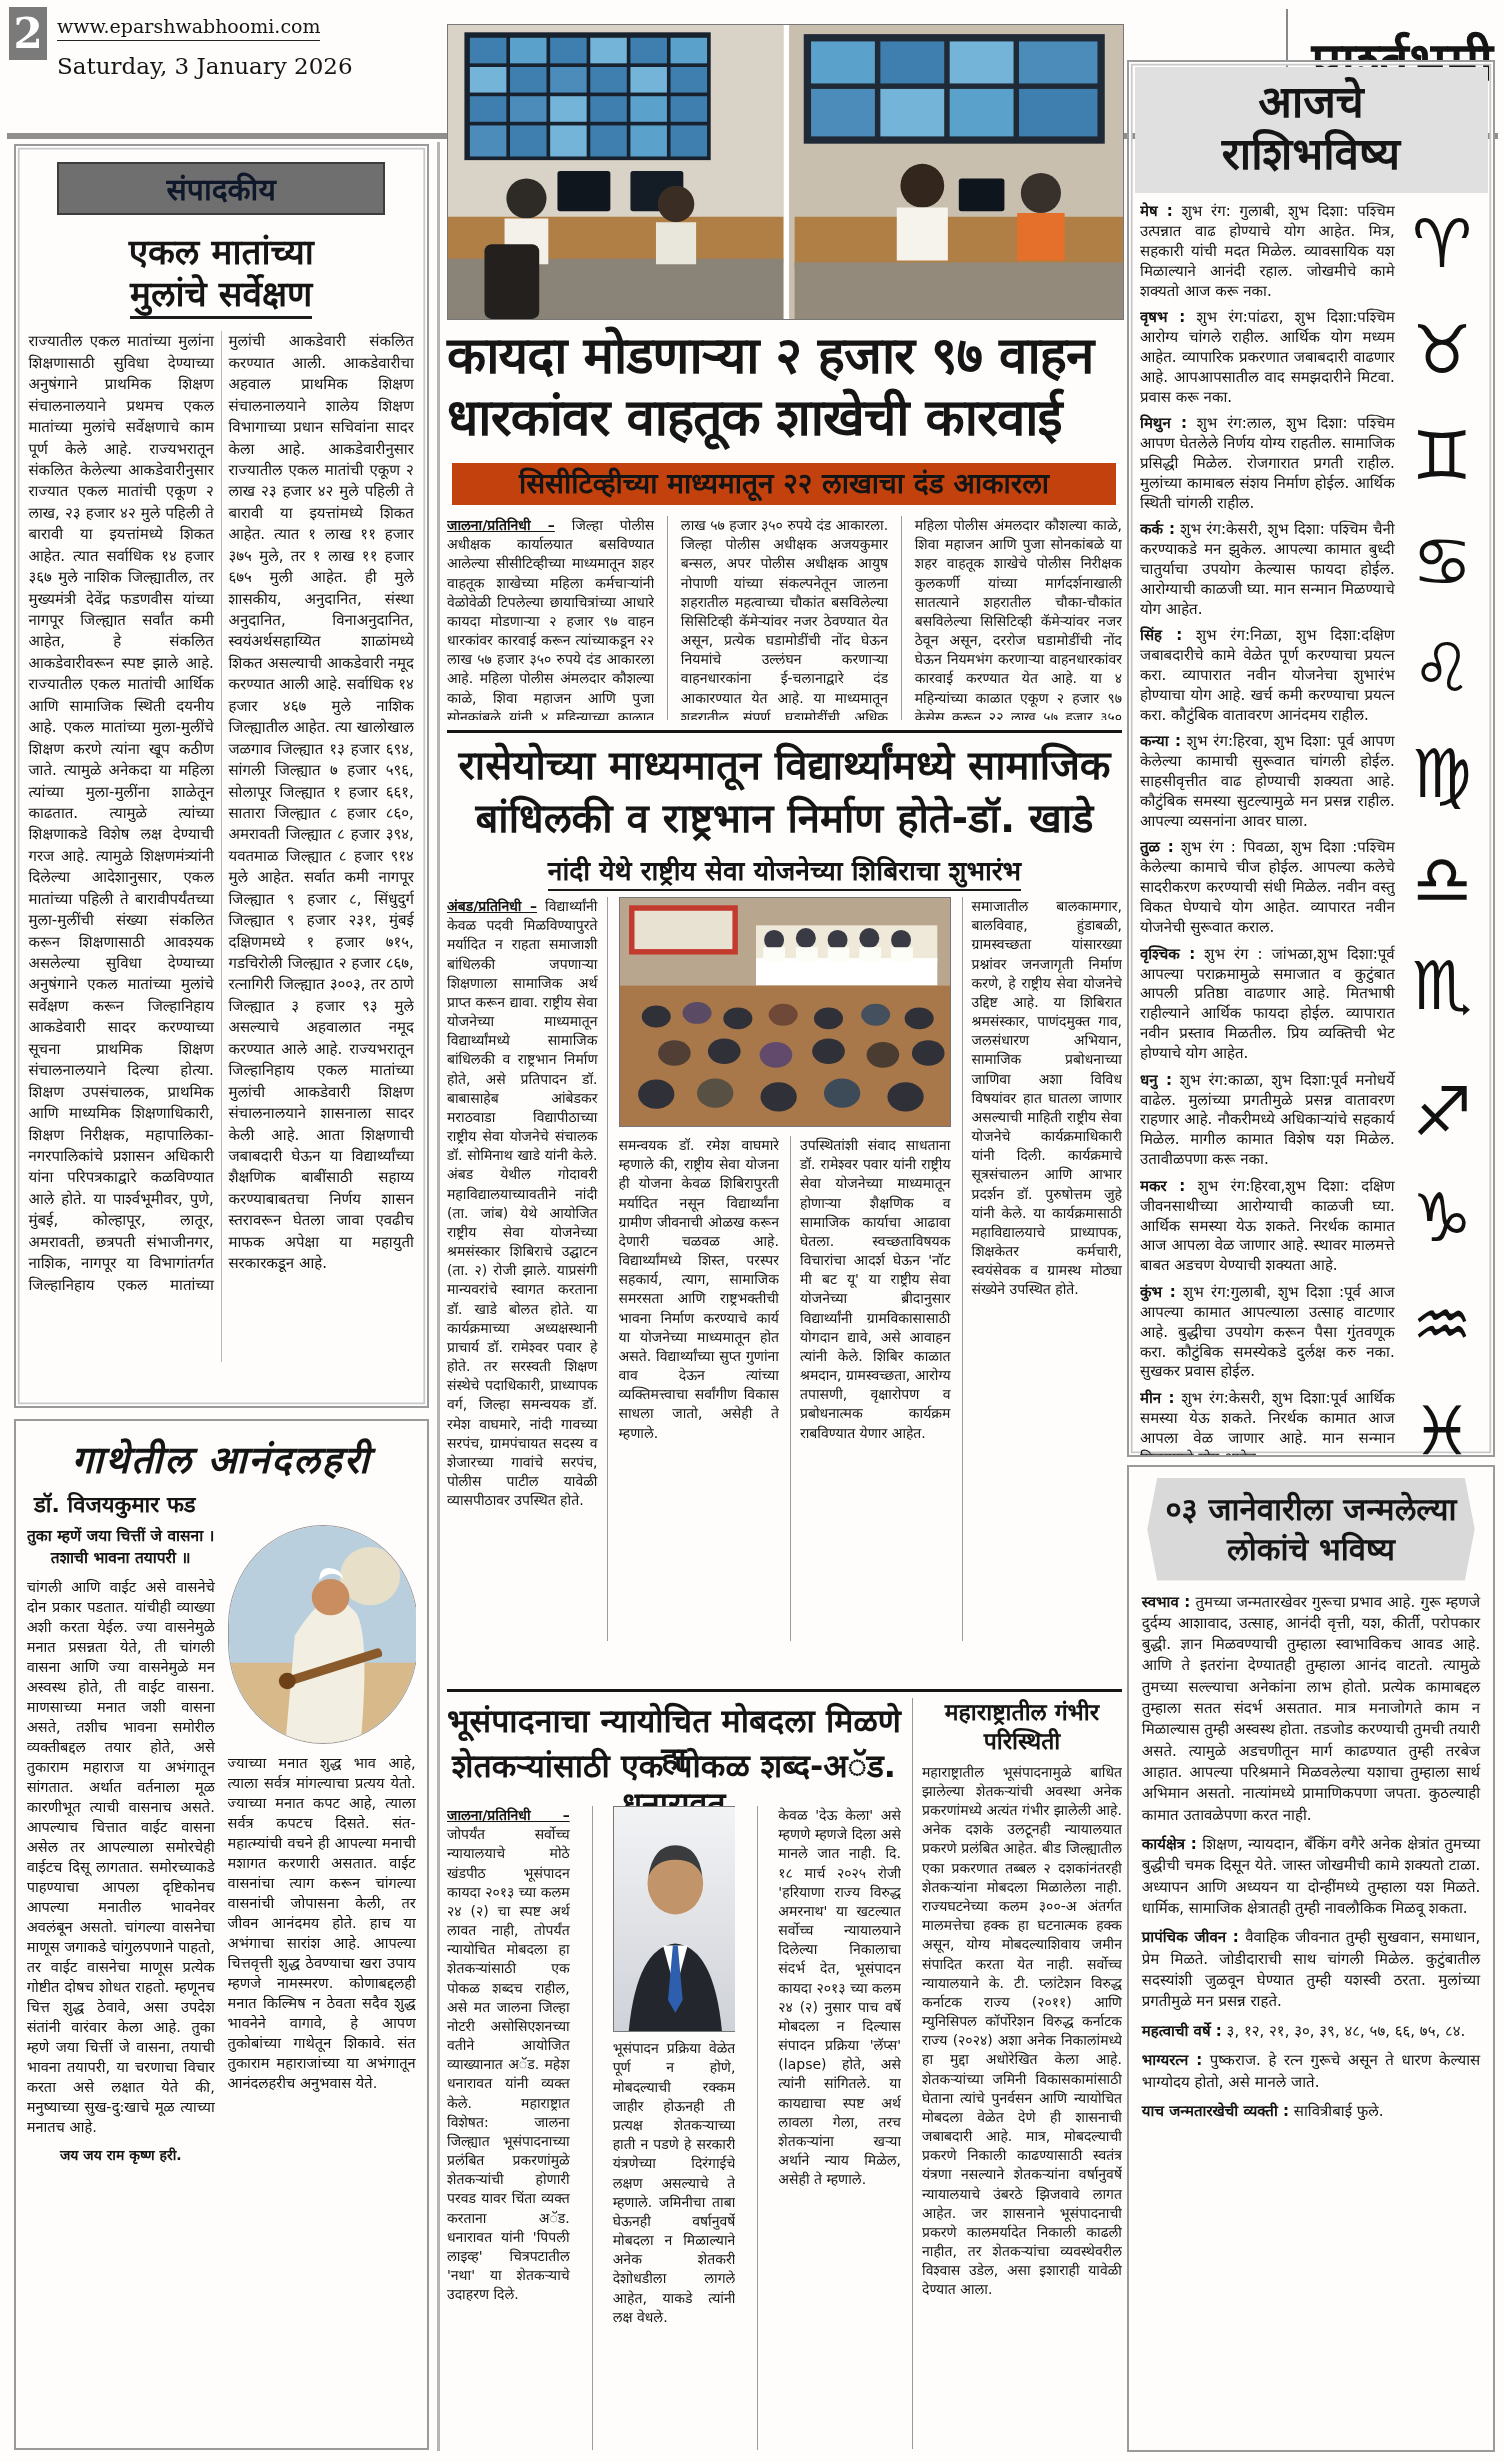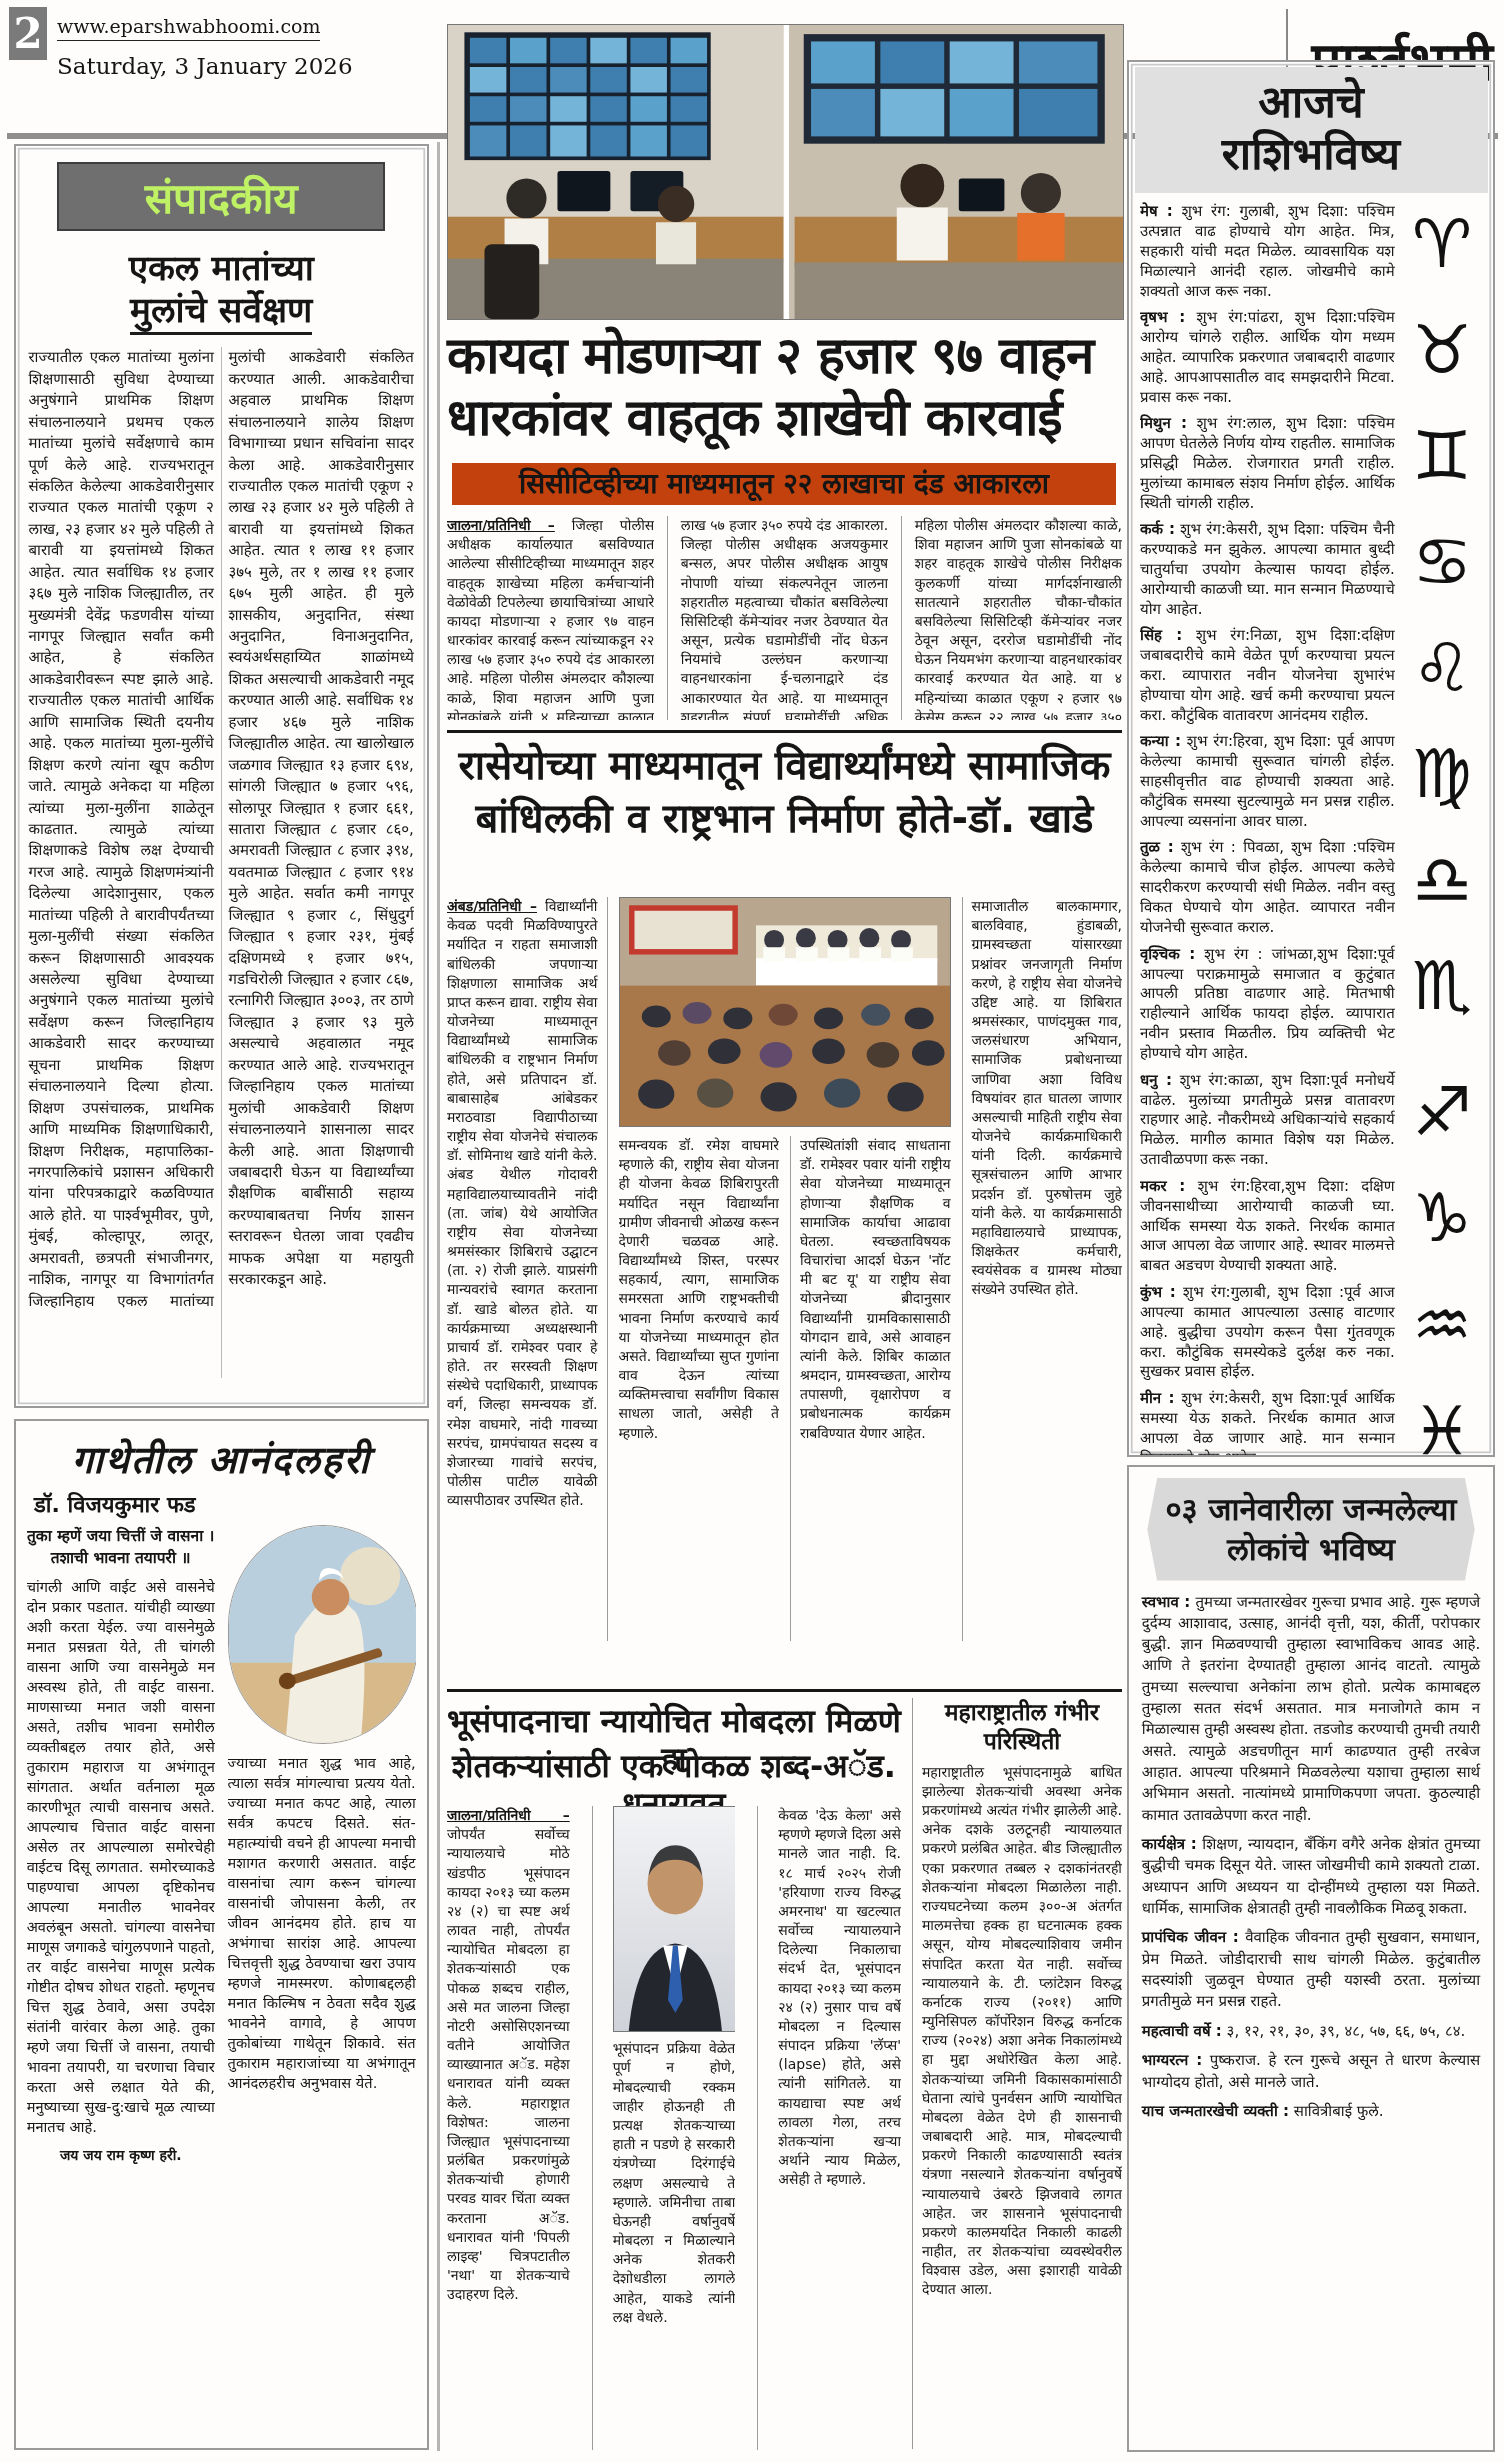--- a/index.html
+++ b/index.html
@@ -17,22 +17,22 @@
       font-size:53px;font-weight:900;display:flex;align-items:center;letter-spacing:0.9px;}
   .top-rule{position:absolute;left:7.3px;right:7.3px;top:133px;height:5.5px;background:#8f8f8f;}
   .vsep{position:absolute;top:142px;bottom:11px;width:2.7px;background:#b5b5b5;}
   
   .jtxt{font-size:14px;line-height:1.37;text-align:justify;}
   .dateline{font-weight:bold;text-decoration:underline;}
   .hrule{position:absolute;background:#161616;height:2.7px;}
   
   .ed-box{position:absolute;left:13.7px;top:144px;width:415px;height:1264px;border:2.7px solid #9a9a9a;
       box-shadow:inset 0 0 0 1.8px #fff,inset 0 0 0 3.6px #c9c9c9;padding:14.6px 12.8px;box-sizing:border-box;overflow:hidden;}
-  .ed-label{width:84%;margin:1.8px auto 0;background:#6f6f6f;border:2.7px solid #3d3d3d;color:#bef264;
-      font-family:"DejaVu Serif","Liberation Serif",serif;font-size:42px;font-weight:bold;text-align:center;padding:3.6px 0;}
+  .ed-label{width:84%;margin:1.8px auto 0;background:#6f6f6f;border:2.7px solid #3d3d3d;color:#0f172a;
+      font-family:"DejaVu Serif","Liberation Serif",serif;font-size:30px;font-weight:bold;text-align:center;padding:3.6px 0;}
   .ed-title{margin-top:16.4px;text-align:center;font-size:35px;font-weight:900;line-height:1.2;}
   .ed-title .u{border-bottom:3.6px solid #1c1c1c;padding-bottom:1.8px;}
   .ed-body{margin-top:16.4px;height:1031px;columns:2;column-gap:14.6px;column-rule:0.9px solid #b9b9b9;
       font-size:15px;line-height:1.43;text-align:justify;overflow:hidden;}
   
   .ga-box{position:absolute;left:13.7px;top:1419px;width:415px;height:1031px;border:2.7px solid #9a9a9a;
       padding:11px 11px;box-sizing:border-box;overflow:hidden;}
   .ga-title{text-align:center;font-family:"DejaVu Serif","Liberation Serif",serif;font-style:italic;
       font-weight:bold;font-size:38px;letter-spacing:1.8px;}
   .ga-author{font-size:22px;font-weight:bold;margin:3.6px 0 7.3px 7.3px;}
@@ -202,20 +202,21 @@
   <div class="subhead-blue">सिसीटिव्हीच्या माध्यमातून २२ लाखाचा दंड आकारला</div>
   <div class="art1">
     <div class="c jtxt"><span class="dateline">जालना/प्रतिनिधी –</span><span> जिल्हा पोलीस अधीक्षक कार्यालयात बसविण्यात आलेल्या सीसीटिव्हीच्या माध्यमातून शहर वाहतूक शाखेच्या महिला कर्मचाऱ्यांनी वेळोवेळी टिपलेल्या छायाचित्रांच्या आधारे कायदा मोडणाऱ्या २ हजार ९७ वाहन धारकांवर कारवाई करून त्यांच्याकडून २२ लाख ५७ हजार ३५० रुपये दंड आकारला आहे. महिला पोलीस अंमलदार कौशल्या काळे, शिवा महाजन आणि पुजा सोनकांबळे यांनी ४ महिन्याच्या काळात मोटार वाहन कायद्यानुसार २ हजार ९७ केसेस करुन २२</span></div>
     <div class="c jtxt">लाख ५७ हजार ३५० रुपये दंड आकारला. जिल्हा पोलीस अधीक्षक अजयकुमार बन्सल, अपर पोलीस अधीक्षक आयुष नोपाणी यांच्या संकल्पनेतून जालना शहरातील महत्वाच्या चौकांत बसविलेल्या सिसिटिव्ही कॅमेऱ्यांवर नजर ठेवण्यात येत असून, प्रत्येक घडामोडींची नोंद घेऊन नियमांचे उल्लंघन करणाऱ्या वाहनधारकांना ई-चलानाद्वारे दंड आकारण्यात येत आहे. या माध्यमातून शहरातील संपूर्ण घडामोडींची अधिक कार्यान्वयित सिसिटिव्ही कंट्रोल रूममधून नोंद ठेवली जाते.</div>
     <div class="c jtxt">महिला पोलीस अंमलदार कौशल्या काळे, शिवा महाजन आणि पुजा सोनकांबळे या शहर वाहतूक शाखेचे पोलीस निरीक्षक कुलकर्णी यांच्या मार्गदर्शनाखाली सातत्याने शहरातील चौका-चौकांत बसविलेल्या सिसिटिव्ही कॅमेऱ्यांवर नजर ठेवून असून, दररोज घडामोडींची नोंद घेऊन नियमभंग करणाऱ्या वाहनधारकांवर कारवाई करण्यात येत आहे. या ४ महिन्यांच्या काळात एकूण २ हजार ९७ केसेस करून २२ लाख ५७ हजार ३५० रुपये दंड वसूल करण्यात आला आहे.</div>
   </div>
   <div class="hrule" style="left:447px;top:730px;width:675px;"></div>
 
   <div class="h2line" style="top:742px;">रासेयोच्या माध्यमातून विद्यार्थ्यांमध्ये सामाजिक</div>
   <div class="h2line" style="top:795px;">बांधिलकी व राष्ट्रभान निर्माण होते-डॉ. खाडे</div>
+  <div class="subhead-u"><span>नांदी येथे राष्ट्रीय सेवा योजनेच्या शिबिराचा शुभारंभ</span></div>
   <div class="art2">
     <div class="ca jtxt"><span class="dateline">अंबड/प्रतिनिधी –</span><span> विद्यार्थ्यांनी केवळ पदवी मिळविण्यापुरते मर्यादित न राहता समाजाशी बांधिलकी जपणाऱ्या शिक्षणाला सामाजिक अर्थ प्राप्त करून द्यावा. राष्ट्रीय सेवा योजनेच्या माध्यमातून विद्यार्थ्यांमध्ये सामाजिक बांधिलकी व राष्ट्रभान निर्माण होते, असे प्रतिपादन डॉ. बाबासाहेब आंबेडकर मराठवाडा विद्यापीठाच्या राष्ट्रीय सेवा योजनेचे संचालक डॉ. सोमिनाथ खाडे यांनी केले. अंबड येथील गोदावरी महाविद्यालयाच्यावतीने नांदी (ता. जांब) येथे आयोजित राष्ट्रीय सेवा योजनेच्या श्रमसंस्कार शिबिराचे उद्घाटन (ता. २) रोजी झाले. याप्रसंगी मान्यवरांचे स्वागत करताना डॉ. खाडे बोलत होते. या कार्यक्रमाच्या अध्यक्षस्थानी प्राचार्य डॉ. रामेश्वर पवार हे होते. तर सरस्वती शिक्षण संस्थेचे पदाधिकारी, प्राध्यापक वर्ग, जिल्हा समन्वयक डॉ. रमेश वाघमारे, नांदी गावच्या सरपंच, ग्रामपंचायत सदस्य व शेजारच्या गावांचे सरपंच, पोलीस पाटील यावेळी व्यासपीठावर उपस्थित होते.</span></div>
     <div class="ph">
       <svg width="100%" height="100%" viewBox="0 0 364 250" preserveAspectRatio="none">
         <rect width="364" height="250" fill="#c9b9a2"></rect>
         <rect width="364" height="96" fill="#b8a68e"></rect>
         <rect x="10" y="8" width="120" height="54" fill="#c23b2e"></rect>
         <rect x="16" y="14" width="108" height="42" fill="#e8e2d2"></rect>
         <rect x="150" y="30" width="200" height="40" fill="#efe9da"></rect>
         <rect x="150" y="66" width="200" height="30" fill="#ffffff"></rect>

